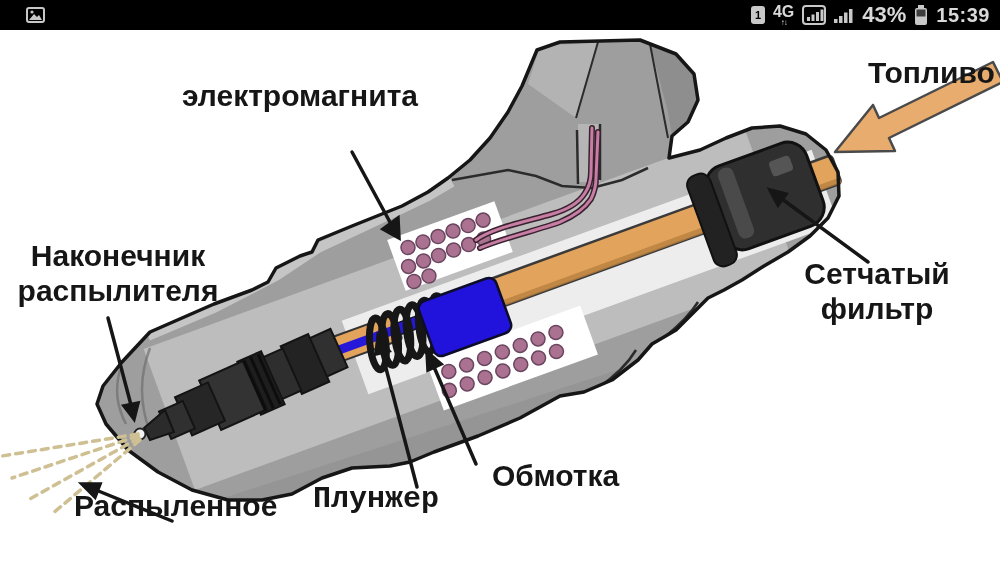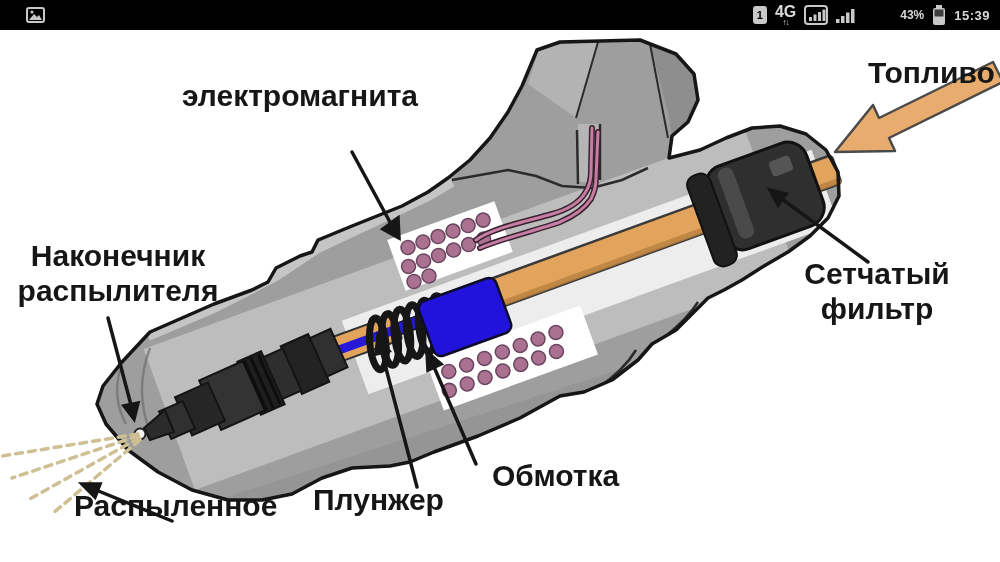--- a/index.html
+++ b/index.html
@@ -5,37 +5,37 @@
   html,body{margin:0;padding:0;background:#777;}
   .stage{position:relative;width:1000px;height:562px;background:#fff;overflow:hidden;
          font-family:"Liberation Sans",sans-serif;}
   .stage svg.scene{position:absolute;left:0;top:0;}
   
   .statusbar{position:absolute;left:0;top:0;width:1000px;height:30px;background:#000;
              display:flex;align-items:center;justify-content:space-between;z-index:30;
              color:#d9d9d9;}
   .sb-left{display:flex;align-items:center;padding-left:26px;}
   .sb-right{display:flex;align-items:center;gap:8px;padding-right:10px;}
-  .sb-time{font-size:13px;font-weight:bold;letter-spacing:.5px;}
-  .sb-pct{font-size:12px;font-weight:bold;margin-left:36px;}
+  .sb-time{font-size:20px;font-weight:bold;letter-spacing:.5px;}
+  .sb-pct{font-size:22px;font-weight:bold;}
   .sim-badge{width:14px;height:18px;background:#c9c9c9;border-radius:3px;color:#000;
              font-size:11px;font-weight:bold;display:flex;align-items:center;justify-content:center;}
   .fourg{display:flex;flex-direction:column;align-items:center;line-height:1;}
   .fourg .t{font-size:16px;font-weight:bold;}
   .fourg .a{font-size:8px;letter-spacing:-1px;margin-top:-1px;}
   
   .lbl{position:absolute;z-index:20;color:#161616;font-weight:bold;font-size:30px;
        line-height:1.17;white-space:nowrap;}
   .lbl.center{text-align:center;}
   #lbl-coil{left:150px;top:78px;width:300px;}
   #lbl-fuel{left:868px;top:55px;}
   #lbl-tip{left:2px;top:238px;width:232px;}
   #lbl-filter{left:786px;top:256px;width:182px;}
   #lbl-spring{left:492px;top:458px;}
-  #lbl-plunger{left:313px;top:482px;}
+  #lbl-plunger{left:313px;top:482px;font-family:Liberation Mono, monospace;}
   #lbl-spray{left:74px;top:488px;}
 </style>
 </head>
 <body>
 
 <div class="stage">
 
   <svg class="scene" width="1000" height="562" viewBox="0 0 1000 562">
     <defs>
       <clipPath id="bodyclip">

